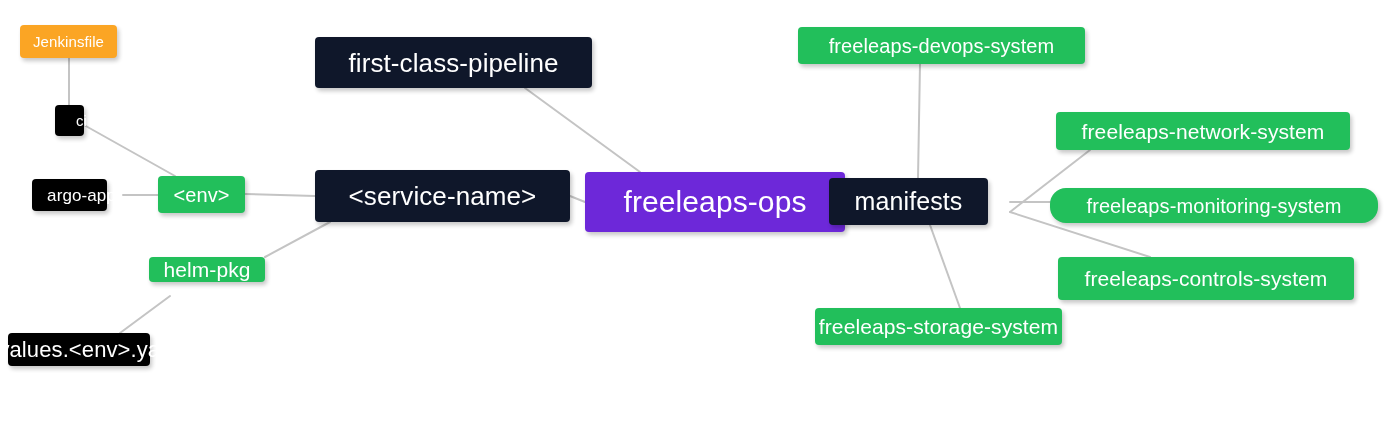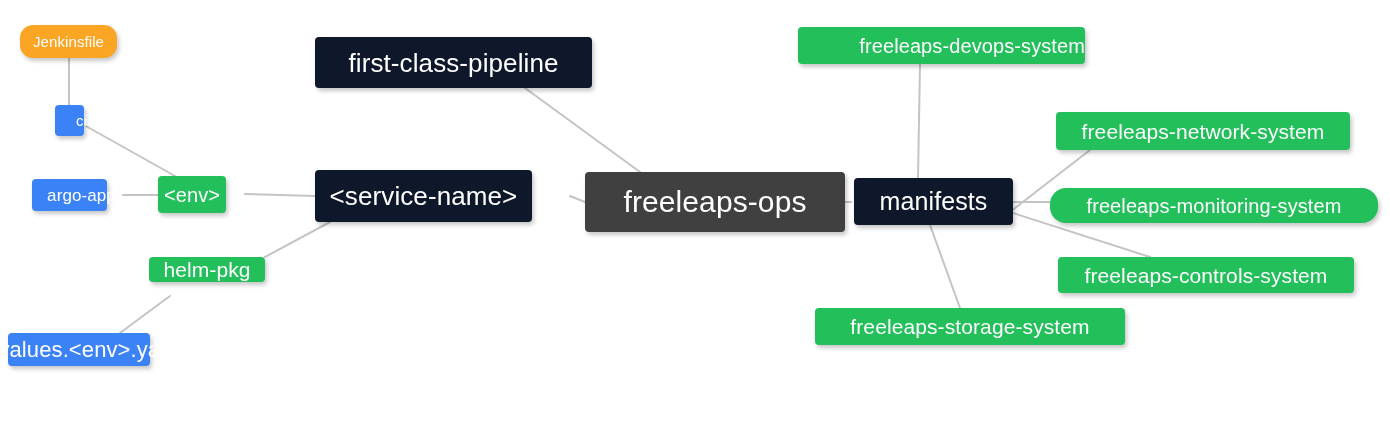--- a/index.html
+++ b/index.html
@@ -25,25 +25,25 @@
     justify-content:center;
     box-sizing:border-box;
     border-radius:4px;
     color:#ffffff;
     white-space:nowrap;
     line-height:1;
     letter-spacing:0.1px;
     box-shadow:2px 3px 4px rgba(0,0,0,0.22);
     user-select:none;
   }
-  .n-root{ background:#404040;align-items:center; }
+  .n-root{ background:#6d28d9;align-items:center; }
   .n-blue{ background:#0f172a; }
   .n-green{ background:#22bf5b; }
-  .n-orange{ background:#fba524;border-radius:13px; }
-  .n-red{ background:#3b82f6;padding-left:24px; }
+  .n-orange{ background:#fba524; }
+  .n-red{ background:#000000;padding-left:24px; }
 </style>
 </head>
 <body>
 
 <div id="canvas">
   <svg id="edges" viewBox="0 0 1390 421">
       <line x1="585" y1="202" x2="570" y2="196" stroke="#c4c4c4" stroke-width="2" stroke-linecap="round"></line>
       <line x1="640" y1="172" x2="525" y2="88" stroke="#c4c4c4" stroke-width="2" stroke-linecap="round"></line>
       <line x1="845" y1="202" x2="851" y2="202" stroke="#c4c4c4" stroke-width="2" stroke-linecap="round"></line>
       <line x1="315" y1="196" x2="245" y2="194" stroke="#c4c4c4" stroke-width="2" stroke-linecap="round"></line>
@@ -55,56 +55,56 @@
       <line x1="918" y1="178" x2="920" y2="64" stroke="#c4c4c4" stroke-width="2" stroke-linecap="round"></line>
       <line x1="1010" y1="212" x2="1090" y2="150" stroke="#c4c4c4" stroke-width="2" stroke-linecap="round"></line>
       <line x1="1010" y1="202" x2="1050" y2="202" stroke="#c4c4c4" stroke-width="2" stroke-linecap="round"></line>
       <line x1="1010" y1="212" x2="1150" y2="257" stroke="#c4c4c4" stroke-width="2" stroke-linecap="round"></line>
       <line x1="930" y1="225" x2="960" y2="308" stroke="#c4c4c4" stroke-width="2" stroke-linecap="round"></line>
     </svg>
   <div id="node-layer">
       <div class="node n-root" style="left: 585px; top: 172px; width: 260px; height: 60px; font-size: 30px;">
         <span>freeleaps-ops</span>
       </div>
-      <div class="node n-blue" style="left: 315px; top: 170px; width: 217px; height: 52px; font-size: 26px;">
+      <div class="node n-blue" style="left: 315px; top: 170px; width: 255px; height: 52px; font-size: 26px;">
         <span>&lt;service-name&gt;</span>
       </div>
       <div class="node n-blue" style="left: 315px; top: 37px; width: 277px; height: 51px; font-size: 26px;">
         <span>first-class-pipeline</span>
       </div>
-      <div class="node n-blue" style="left: 854px; top: 178px; width: 159px; height: 47px; font-size: 25px;">
+      <div class="node n-blue" style="left: 829px; top: 178px; width: 159px; height: 47px; font-size: 25px;">
         <span>manifests</span>
       </div>
-      <div class="node n-green" style="left: 158px; top: 176px; width: 68px; height: 37px; font-size: 20px;">
+      <div class="node n-green" style="left: 158px; top: 176px; width: 87px; height: 37px; font-size: 20px;">
         <span>&lt;env&gt;</span>
       </div>
       <div class="node n-green" style="left: 149px; top: 257px; width: 116px; height: 25px; font-size: 21px;">
         <span>helm-pkg</span>
       </div>
       <div class="node n-red" style="left: 32px; top: 179px; width: 75px; height: 32px; font-size: 17px;">
         <span>argo-app</span>
       </div>
       <div class="node n-red" style="left: 55px; top: 105px; width: 29px; height: 31px; font-size: 15px;">
         <span>ci</span>
       </div>
       <div class="node n-orange" style="left: 20px; top: 25px; width: 97px; height: 33px; font-size: 15px;">
         <span>Jenkinsfile</span>
       </div>
       <div class="node n-red" style="left: 8px; top: 333px; width: 142px; height: 33px; font-size: 22px;">
         <span>values.&lt;env&gt;.yaml</span>
       </div>
-      <div class="node n-green" style="left: 798px; top: 27px; width: 287px; height: 37px; font-size: 20px; justify-content: flex-end;">
+      <div class="node n-green" style="left: 798px; top: 27px; width: 287px; height: 37px; font-size: 20px;">
         <span>freeleaps-devops-system</span>
       </div>
       <div class="node n-green" style="left: 1056px; top: 112px; width: 294px; height: 38px; font-size: 21px;">
         <span>freeleaps-network-system</span>
       </div>
       <div class="node n-green" style="left: 1050px; top: 188px; width: 328px; height: 35px; font-size: 20px; border-radius: 16px;">
         <span>freeleaps-monitoring-system</span>
       </div>
-      <div class="node n-green" style="left: 1058px; top: 257px; width: 296px; height: 36px; font-size: 21px;">
+      <div class="node n-green" style="left: 1058px; top: 257px; width: 296px; height: 43px; font-size: 21px;">
         <span>freeleaps-controls-system</span>
       </div>
-      <div class="node n-green" style="left: 815px; top: 308px; width: 310px; height: 37px; font-size: 21px;">
+      <div class="node n-green" style="left: 815px; top: 308px; width: 247px; height: 37px; font-size: 21px;">
         <span>freeleaps-storage-system</span>
       </div>
     </div>
 </div>
 
 </body></html>

